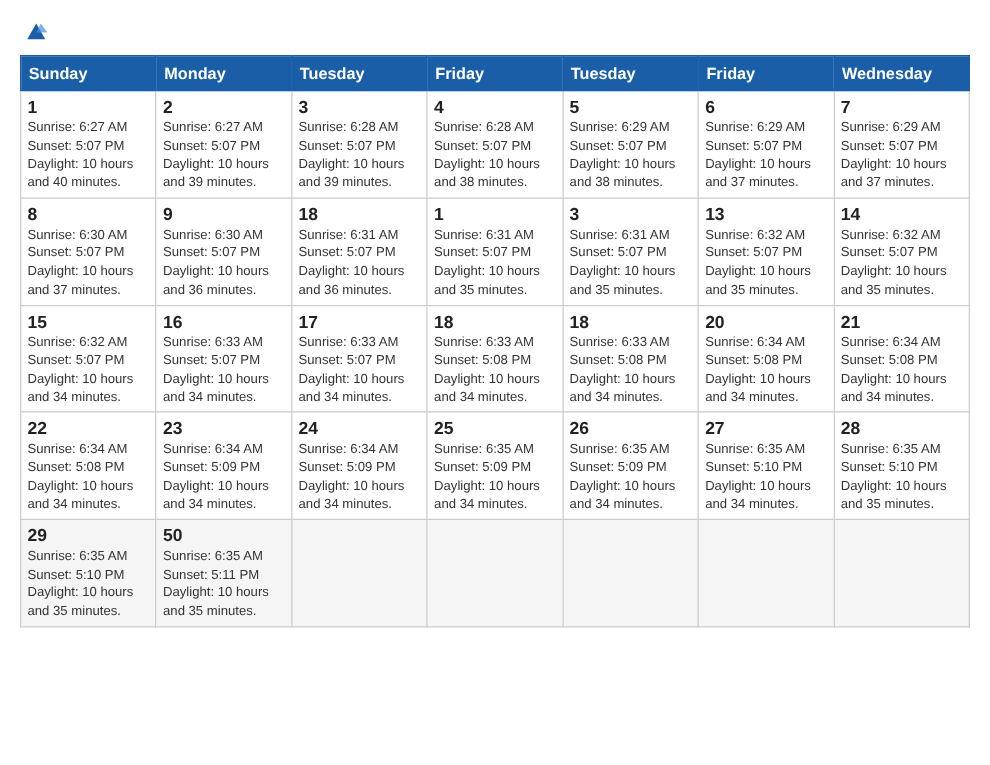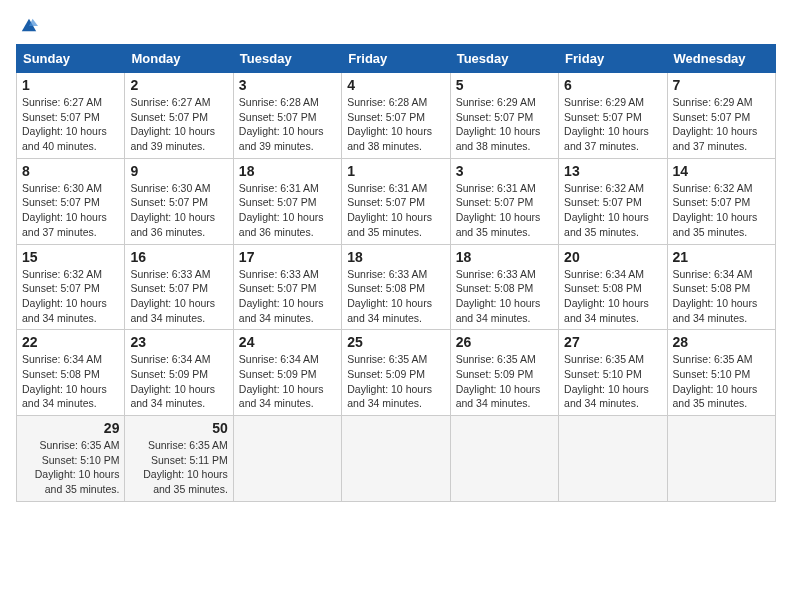--- a/index.html
+++ b/index.html
@@ -71,21 +71,20 @@
     .calendar td {
       border: 1px solid #ccc;
       padding: 4px 5px;
       vertical-align: top;
       width: 107px;
       min-height: 80px;
       background: #fff;
     }
     .calendar tr:last-child td {
       background: #f5f5f5;
-      text-align: right;
     }
     .day-number {
       font-size: 14px;
       font-weight: bold;
       color: #222;
       display: block;
       margin-bottom: 2px;
     }
     .day-info {
       font-size: 10.5px;

